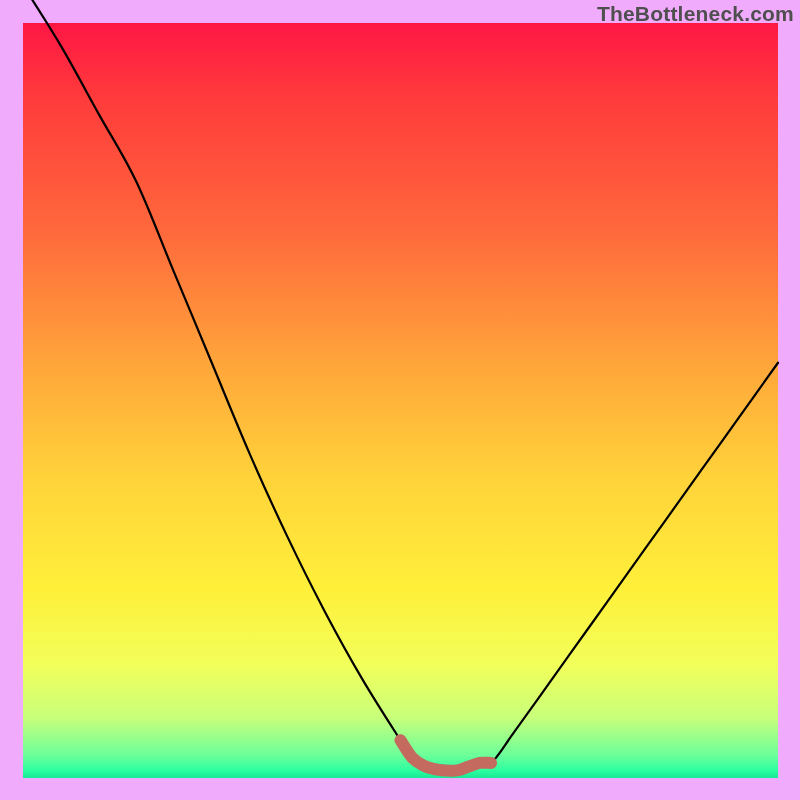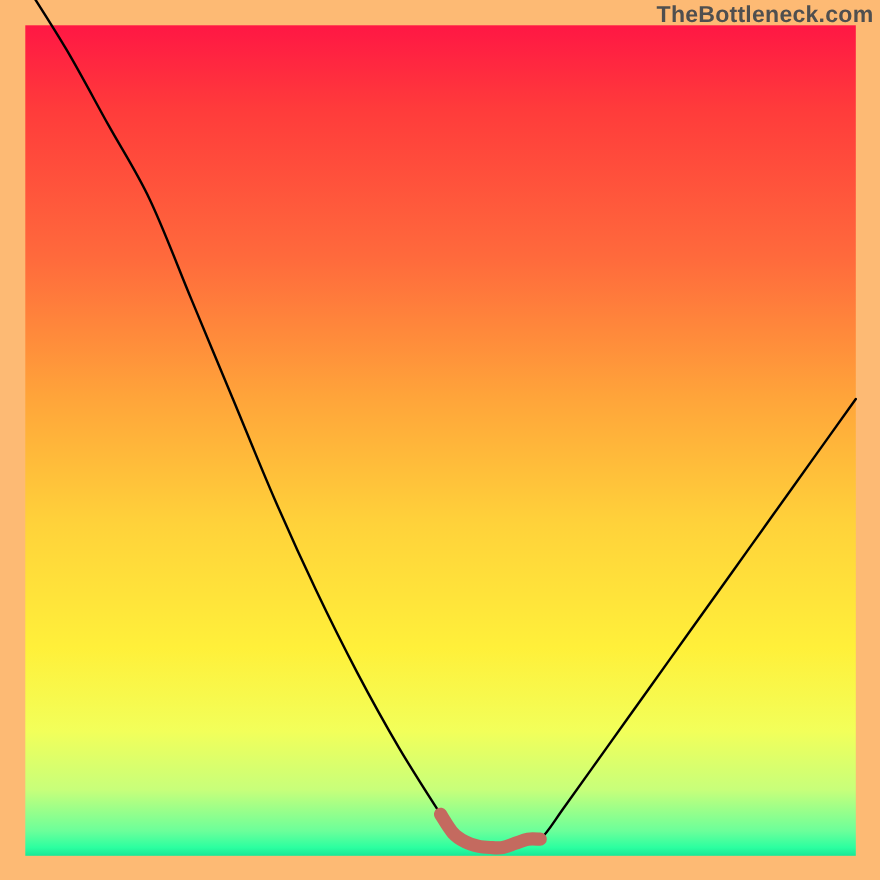--- a/index.html
+++ b/index.html
@@ -10,21 +10,21 @@
     background: #000;
     overflow: hidden;
     font-family: Arial, Helvetica, sans-serif;
   }
   .frame {
     position: absolute;
     left: 0;
     top: 0;
     width: 800px;
     height: 800px;
-    background: #fdba74;
+    background: #f0abfc;
   }
   .plot {
     position: absolute;
     left: 23px;
     top: 23px;
     width: 755px;
     height: 755px;
     
     background: linear-gradient(to bottom,
       #ff1744 0%,

